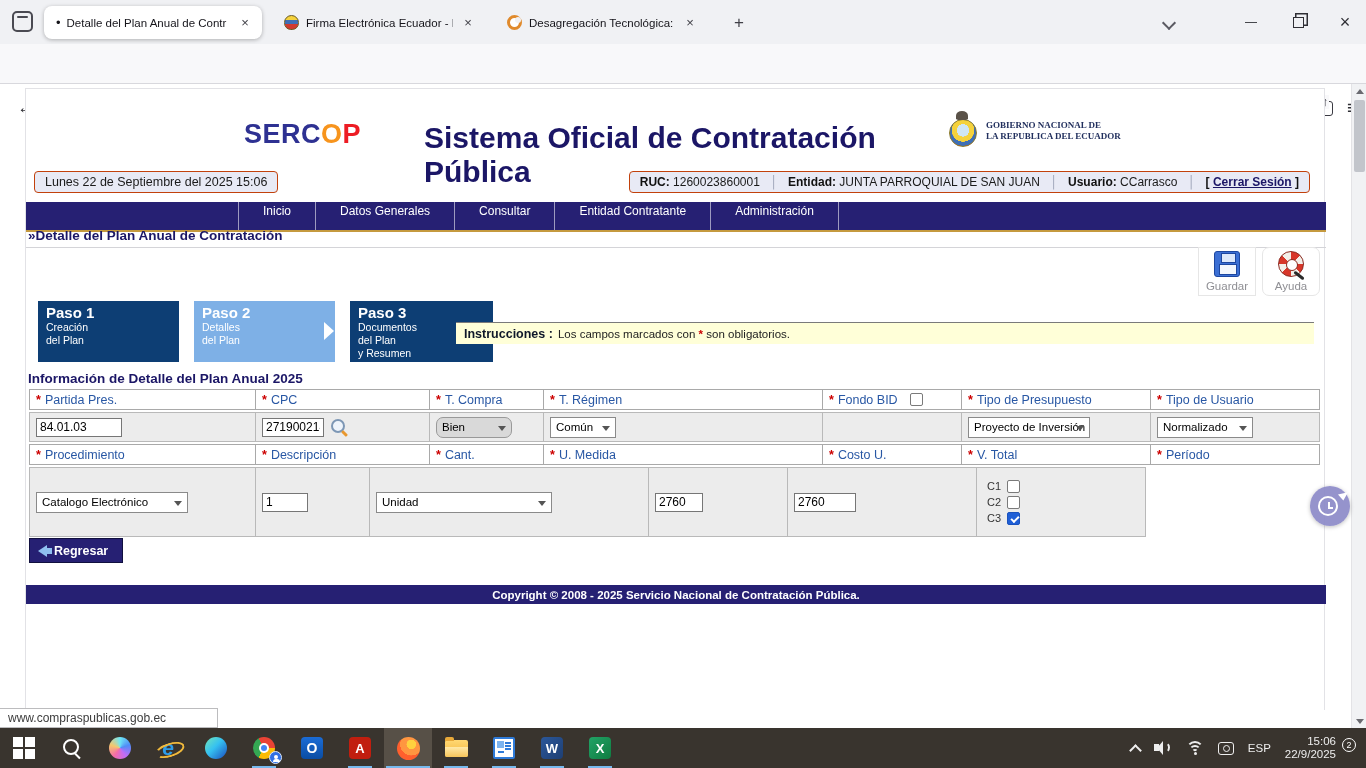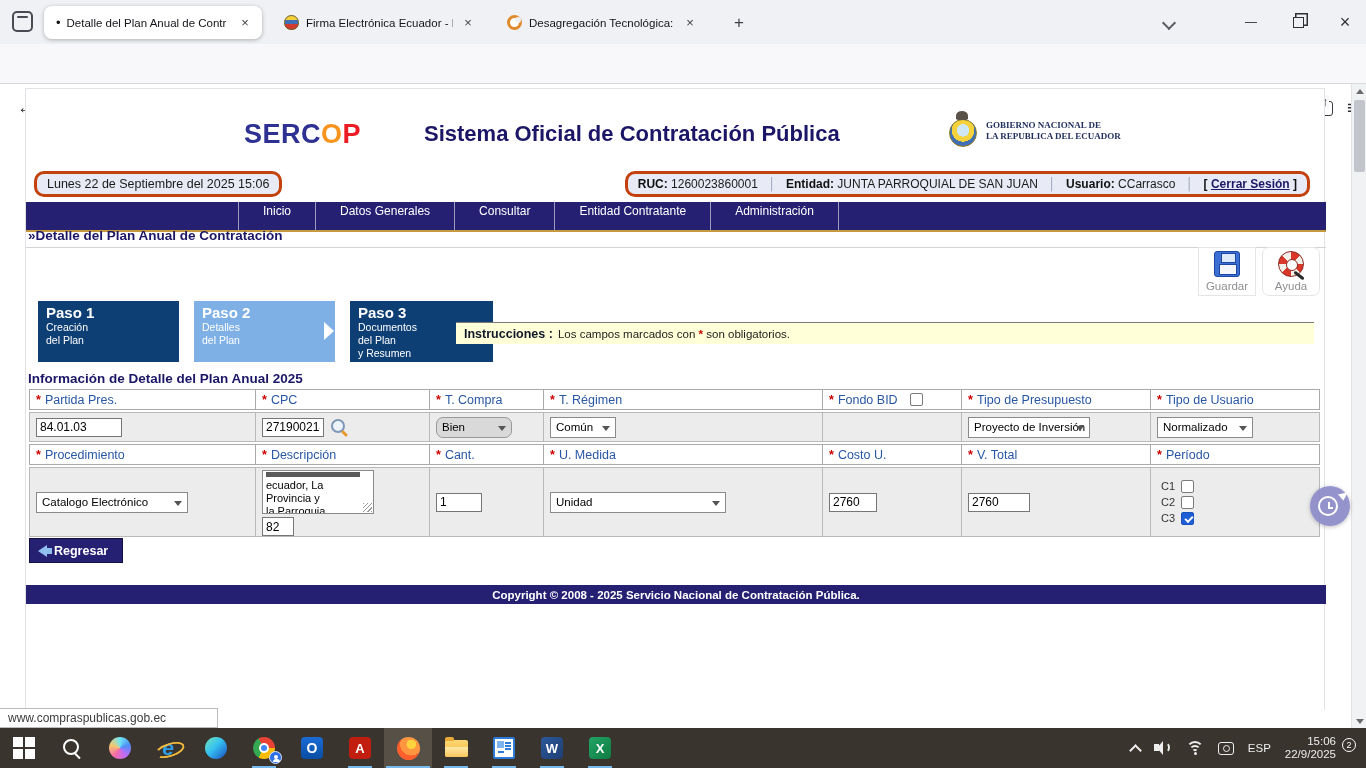--- a/index.html
+++ b/index.html
@@ -63,28 +63,28 @@
   .vs-up, .vs-down { position:absolute; left:0; width:15px; height:14px; }
   .vs-up { top:0; } .vs-down { bottom:0; }
   .vs-up::before { content:""; position:absolute; left:4px; top:5px; border-left:4px solid transparent; border-right:4px solid transparent; border-bottom:5px solid #6a6a70; }
   .vs-down::before { content:""; position:absolute; left:4px; top:5px; border-left:4px solid transparent; border-right:4px solid transparent; border-top:5px solid #6a6a70; }
   .vs-thumb { position:absolute; left:2px; top:16px; width:11px; height:72px; background:#c2c5cb; border-radius:2px; }
 
   
   .content { position:absolute; left:25px; top:88px; width:1300px; height:622px; background:#fff; border-left:1px solid #e2e2e6; border-right:1px solid #e2e2e6; border-top:1px solid #e2e2e6; }
   .logo { position:absolute; left:218px; top:30px; font-size:27px; font-weight:bold; letter-spacing:.5px; }
   .logo .p1 { color:#2e3192; } .logo .p2 { color:#f7941d; } .logo .p3 { color:#ed1c24; }
-  .site-title { position:absolute; left:398px; top:32px; width:470px; font-size:22px; font-weight:bold; color:#1b1666; }
+  .site-title { position:absolute; left:398px; top:32px; width:470px; font-size:30px; font-weight:bold; color:#1b1666; }
   .crest-wrap { position:absolute; left:920px; top:22px; display:flex; align-items:center; gap:8px; }
   .crest { width:32px; height:40px; position:relative; }
   .crest::before { content:""; position:absolute; left:3px; top:8px; width:26px; height:26px; border-radius:50%; background:radial-gradient(circle at 50% 40%, #cfe6f5 0 30%, #f5d23c 31% 55%, #3f6fb5 56% 75%, #d03a2f 76% 100%); border:1px solid #8a7a2a; }
   .crest::after { content:""; position:absolute; left:10px; top:0px; width:12px; height:9px; background:#5a5248; border-radius:50% 50% 20% 20%; }
   .gov-text { font-family:"Liberation Serif",serif; font-weight:bold; font-size:9px; line-height:11px; color:#22305e; }
 
-  .chip { background:#e8eaf5; border:3px solid #c2410c; border-radius:10px; padding:3px 10px; font-size:12.5px; color:#1a1a1a; white-space:nowrap; }
+  .chip { background:#e8eaf5; border:1px solid #c2410c; border-radius:4px; padding:3px 10px; font-size:12.5px; color:#1a1a1a; white-space:nowrap; }
   .date-chip { position:absolute; left:8px; top:82px; }
   .sess-chip { position:absolute; right:14px; top:82px; font-size:12px; }
   .sess-chip b { color:#111; }
   .sep { color:#9aa0b5; padding:0 7px; }
   .logout { color:#1b1666; font-weight:bold; text-decoration:underline; }
 
   .mainnav { position:absolute; left:0; top:113px; width:1300px; height:30px; background:#262073; border-bottom:2px solid #c59a3f; display:flex; align-items:stretch; padding-left:212px; }
   .mainnav .item { color:#fff; font-size:12px; padding:2px 24px 0; border-left:1px solid rgba(255,255,255,.55); }
   .mainnav .item:last-child { border-right:1px solid rgba(255,255,255,.55); }
 
@@ -451,27 +451,20 @@
           <span>Período</span>
         </div>
     </div>
 
     <div class="trow">
       <div class="cell vc vr2 c1">
           <span class="sel" style="width:152px;">
             <span>Catalogo Electrónico</span>
           </span>
         </div>
-      <div class="cell vc vr2 c2 desc-col">
-        <div class="ta">
-          <div>ecuador, La Provincia y</div>
-          <div>la Parroquia.</div>
-        </div>
-        <input class="inp" style="width: 32px;" value="82">
-      </div>
       <div class="cell vc vr2 c3">
           <input class="inp" style="width: 46px;" value="1">
         </div>
       <div class="cell vc vr2 c4">
           <span class="sel" style="width:176px;">
             <span>Unidad</span>
           </span>
         </div>
       <div class="cell vc vr2 c5">
           <input class="inp" style="width: 48px;" value="2760">

